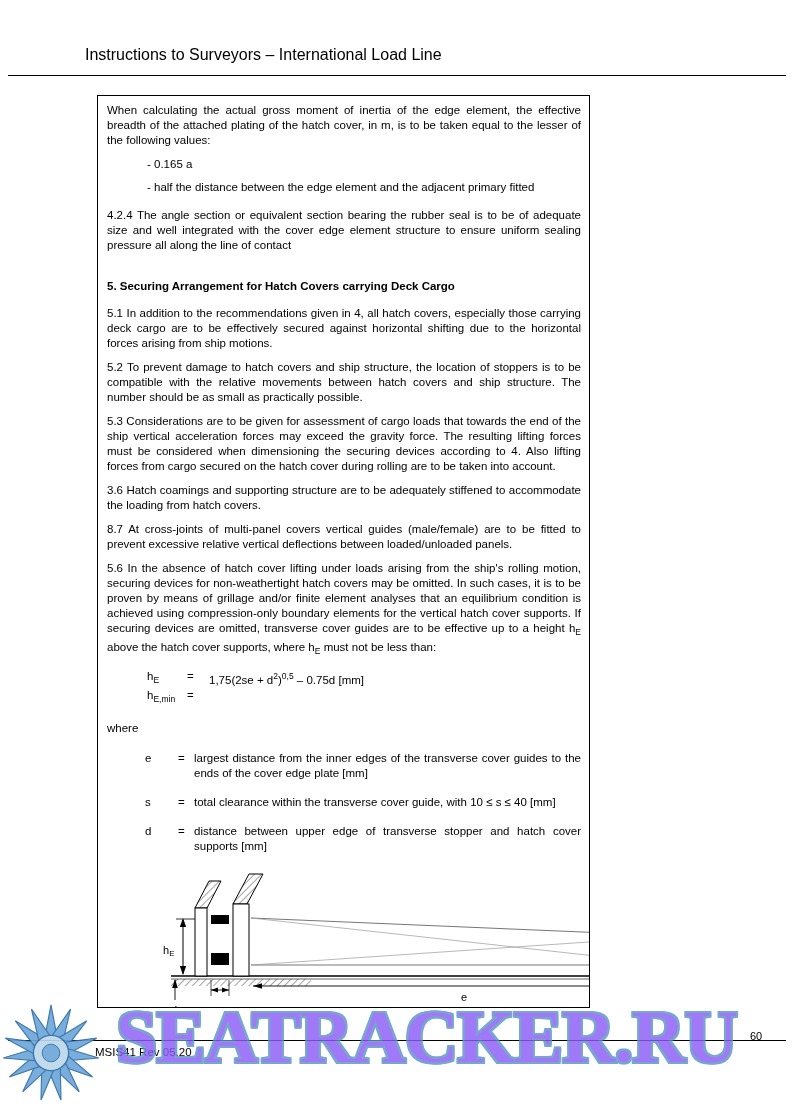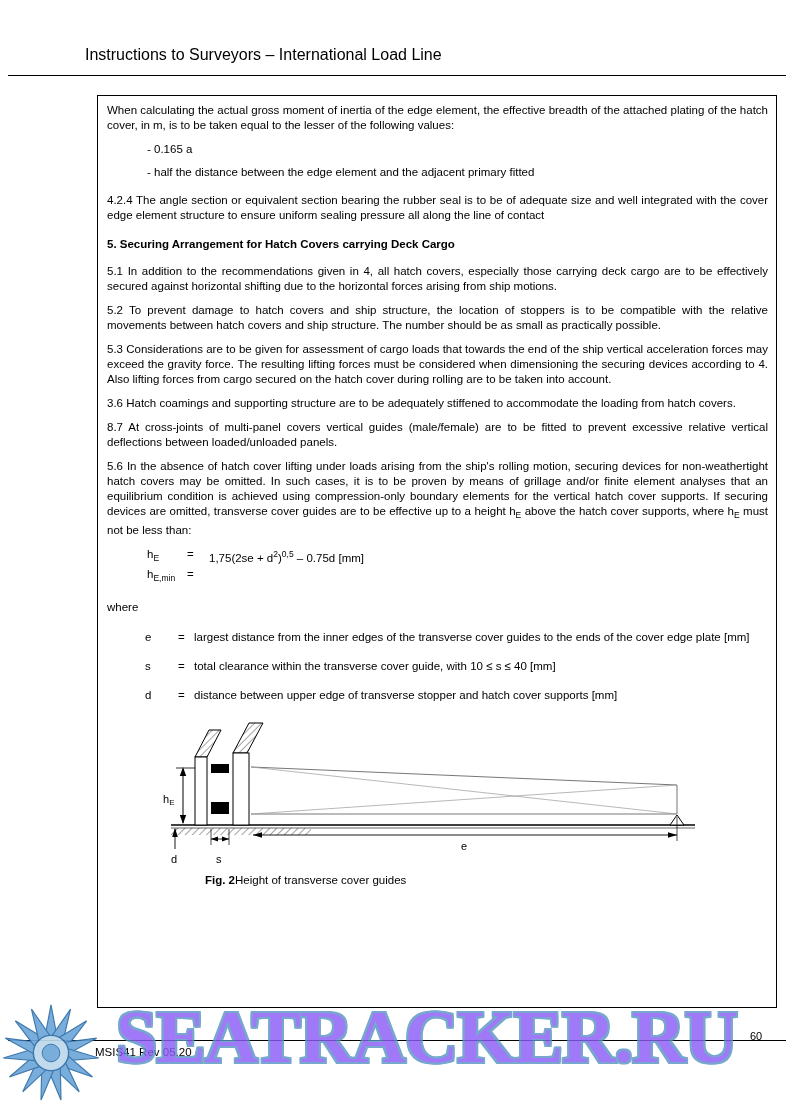--- a/index.html
+++ b/index.html
@@ -9,31 +9,31 @@
     font-family: "Liberation Sans", sans-serif;
     position: relative; overflow: hidden;
   }
   .header-title { position: absolute; left: 85px; top: 46px; font-size: 16px; }
   .rule { position: absolute; left: 8px; width: 778px; height: 0; border-top: 1.6px solid #000; }
   .rule-top { top: 75px; }
   .rule-bottom { top: 1040px; }
 
   .content-box {
     position: absolute; left: 97px; top: 95px;
-    width: 680px; height: 913px;
+    width: 493px; height: 913px;
     border: 1.6px solid #000; box-sizing: border-box;
     padding: 7px 8px 0 9px;
     font-size: 11.5px; line-height: 15px;
     overflow: hidden;
   }
   .para { text-align: justify; margin: 0 0 9px 0; }
   .spaced { margin-bottom: 14px; }
   .bullets { margin: 2px 0 13px 40px; }
   .bullet { margin: 0 0 8px 0; }
-  .section-heading { font-weight: bold; margin: 14px 0 12px 0; font-size: 11.5px; }
+  .section-heading { font-weight: bold; margin: 26px 0 12px 0; font-size: 11.5px; }
 
   .formula-block { margin: 2px 0 14px 40px; }
   .formula-row { display: flex; }
   .f-label { width: 40px; flex: none; }
   .f-eq { width: 22px; flex: none; }
   sub { font-size: 8.5px; }
   sup { font-size: 8.5px; }
 
   .where { margin: 0 0 15px 0; }
   .def-row { display: flex; margin: 0 0 14px 38px; }

